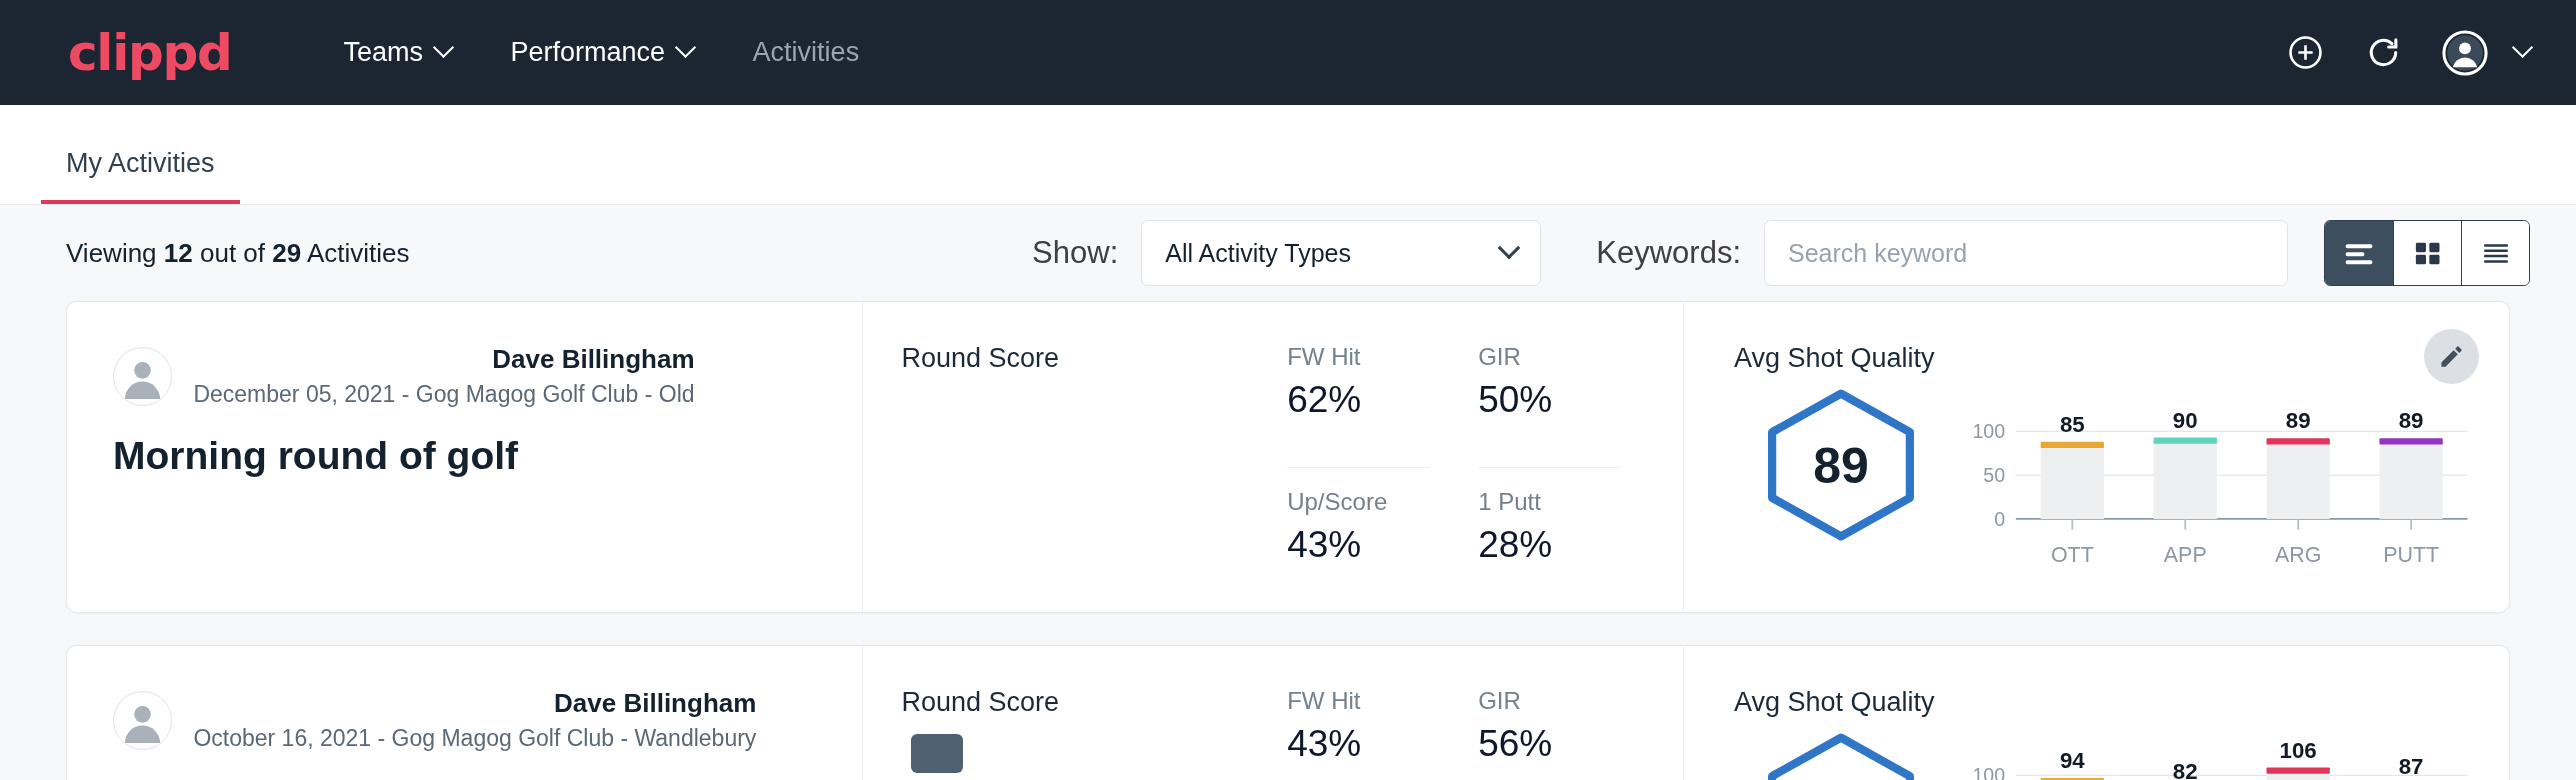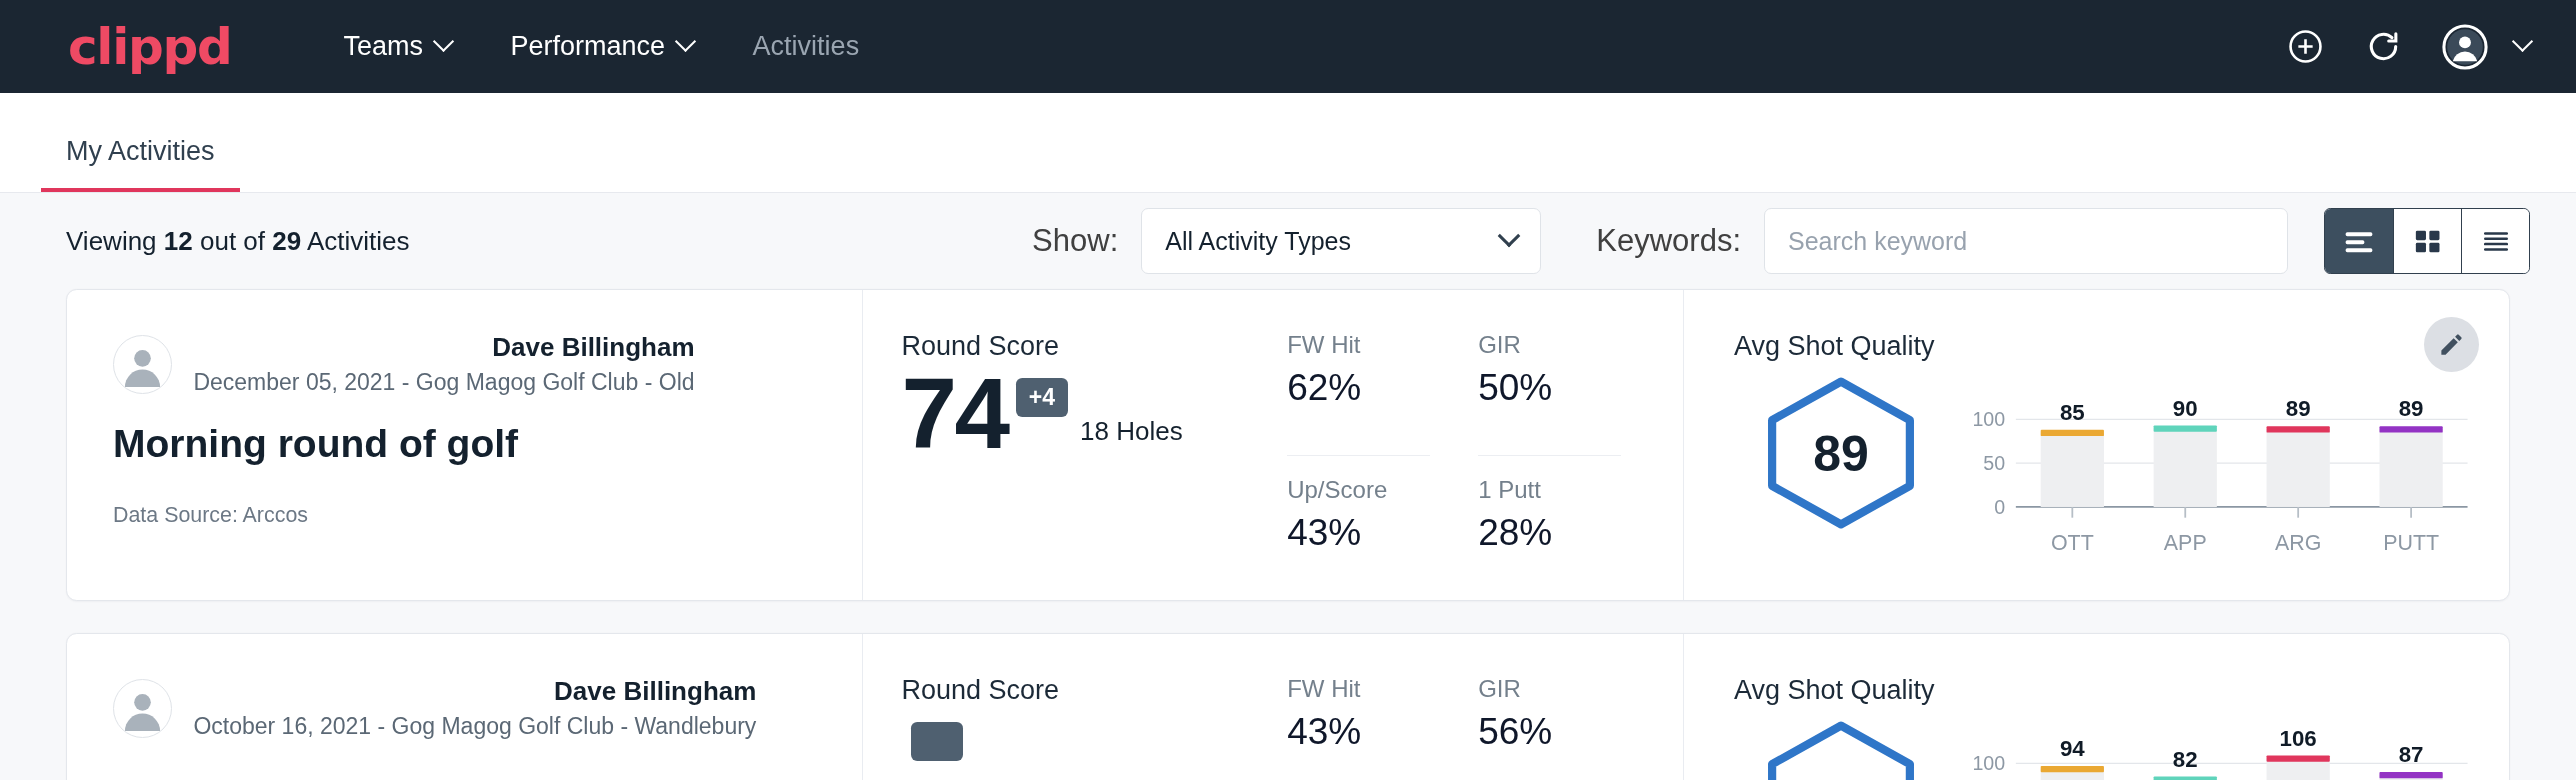--- a/index.html
+++ b/index.html
@@ -6,21 +6,21 @@
   html, body {
     width: 2576px; height: 780px;
     overflow: hidden;
     background: #f7f8fa;
     font-family: "Liberation Sans", sans-serif;
     -webkit-font-smoothing: antialiased;
   }
 
   
   .topnav {
-    height: 93px;
+    height: 105px;
     background: #1b2632;
     display: flex;
     align-items: center;
     padding: 0 46px 0 68px;
   }
   .logo {
     font-size: 50px;
     font-weight: 700;
     color: #ef4a64;
     letter-spacing: -1.3px;
@@ -356,31 +356,25 @@
             <circle cx="12" cy="9.4" r="3.5" fill="#a9b2bb"></circle>
             <path d="M4.6 21.5a7.4 7.4 0 0 1 14.8 0z" fill="#a9b2bb"></path>
           </svg>
         </div>
         <div>
           <div class="uname">Dave Billingham</div>
           <div class="umeta">December 05, 2021 - Gog Magog Golf Club - Old</div>
         </div>
       </div>
       <div class="title">Morning round of golf</div>
-      <div class="datasource">Data Source: Arccos</div>
     </div>
 
     <div class="col-score">
       <div class="score-block">
         <div class="blk-label">Round Score</div>
-        <div class="score-row">
-          <div class="bignum">74</div>
-          <div class="badge">+4</div>
-          <div class="holes">18 Holes</div>
-        </div>
       </div>
 
       <div class="stats-grid">
         <div class="stat topline">
           <div class="stat-lbl">FW Hit</div>
           <div class="stat-val">62%</div>
         </div>
         <div class="stat topline">
           <div class="stat-lbl">GIR</div>
           <div class="stat-val">50%</div>

